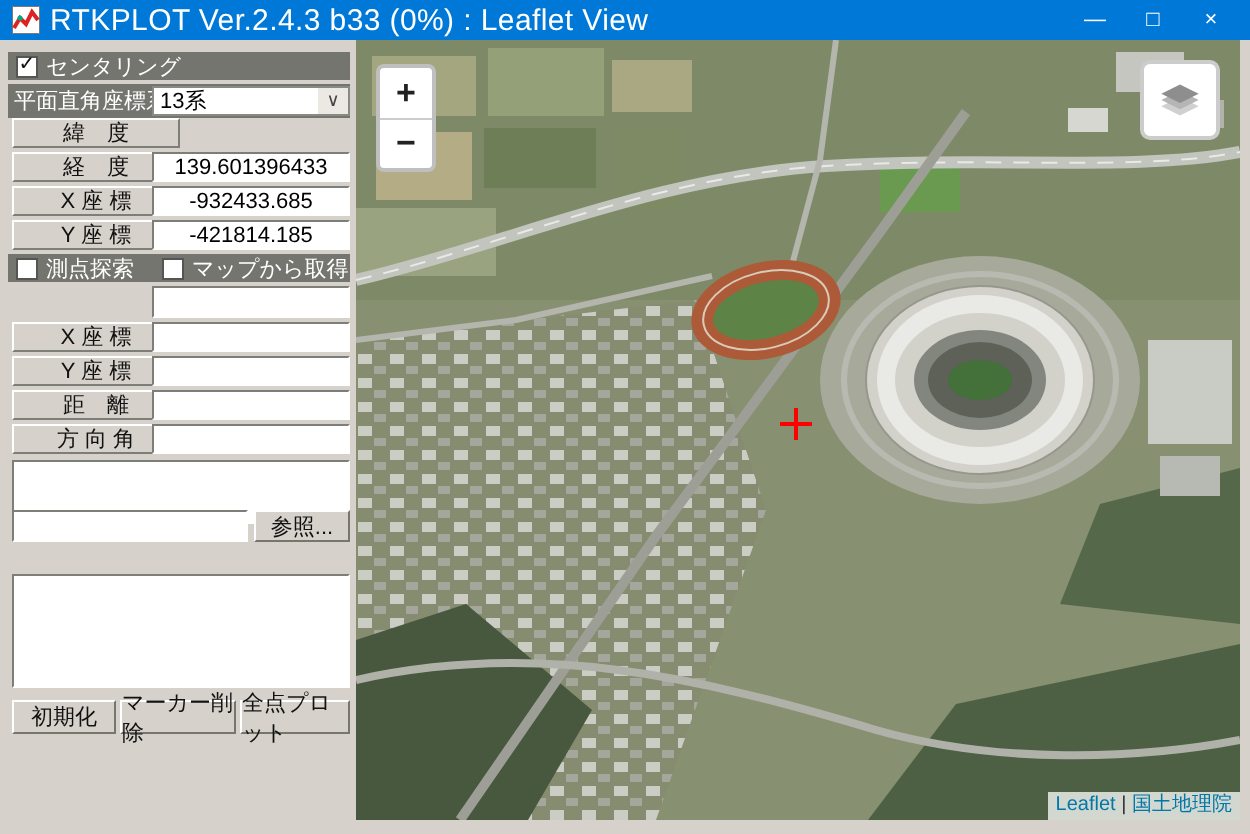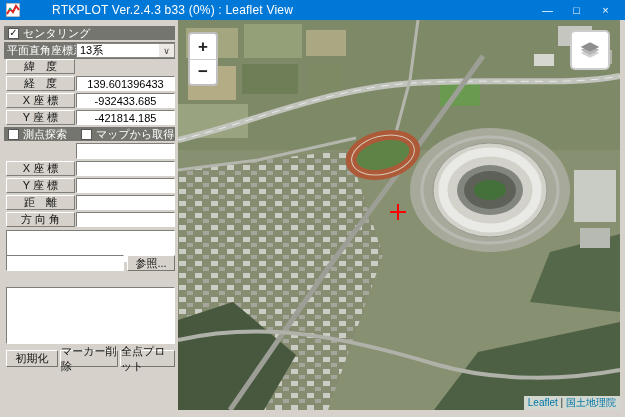--- a/index.html
+++ b/index.html
@@ -4,36 +4,36 @@
 <style>
   * { margin:0; padding:0; box-sizing:border-box; }
   html,body { width:625px; height:417px; overflow:hidden;
     font-family:"Liberation Sans","DejaVu Sans",sans-serif; }
   .window { position:absolute; inset:0; background:#d6d2cb; }
 
   
   .titlebar { position:absolute; top:0; left:0; right:0; height:20px;
     background:#0078d7; display:flex; align-items:center; color:#fff; }
   .app-icon { width:14px; height:14px; margin:0 5px 0 6px; flex:0 0 auto; }
-  .title-text { font-size:12px; white-space:nowrap; letter-spacing:.2px;margin-left:27px; }
+  .title-text { font-size:15px; white-space:nowrap; letter-spacing:.2px; }
   .caption-buttons { position:absolute; right:5px; top:0; height:20px; display:flex; }
   .cap-btn { width:29px; height:20px; display:flex; align-items:center; justify-content:center;
     font-size:11px; color:#fff; cursor:default; }
 
   
   .body { position:absolute; top:20px; left:0; right:0; bottom:0; background:#d6d2cb; }
 
   
   .panel { position:absolute; left:4px; top:0; width:171px; bottom:0; font-size:11px; }
   .row { position:absolute; left:0; width:171px; }
   .darkbar { background:#757570; color:#fff; display:flex; align-items:center; }
   .cb { width:11px; height:11px; background:#fff; border:1px solid #555;
     display:inline-flex; align-items:center; justify-content:center;
     font-size:10px; line-height:10px; color:#111; margin:0 4px 0 4px; flex:0 0 auto; }
-  .lbl3d { position:absolute; left:2px; width:69px; height:15px; background:#d6d2cb;
+  .lbl3d { position:absolute; left:2px; width:84px; height:15px; background:#d6d2cb;
     border-top:1px solid #fff; border-left:1px solid #fff;
     border-right:1px solid #7e7e78; border-bottom:1px solid #7e7e78;
     display:flex; align-items:center; justify-content:center; color:#111; }
   .val3d { position:absolute; left:72px; width:99px; height:15px; background:#fff;
     border-top:1px solid #7e7e78; border-left:1px solid #7e7e78;
     border-right:1px solid #fff; border-bottom:1px solid #fff;
     display:flex; align-items:center; justify-content:center; color:#000; }
   .btn3d { background:#d6d2cb; border-top:1px solid #fff; border-left:1px solid #fff;
     border-right:1px solid #76766f; border-bottom:1px solid #76766f;
     display:flex; align-items:center; justify-content:center; color:#111; cursor:default; }

